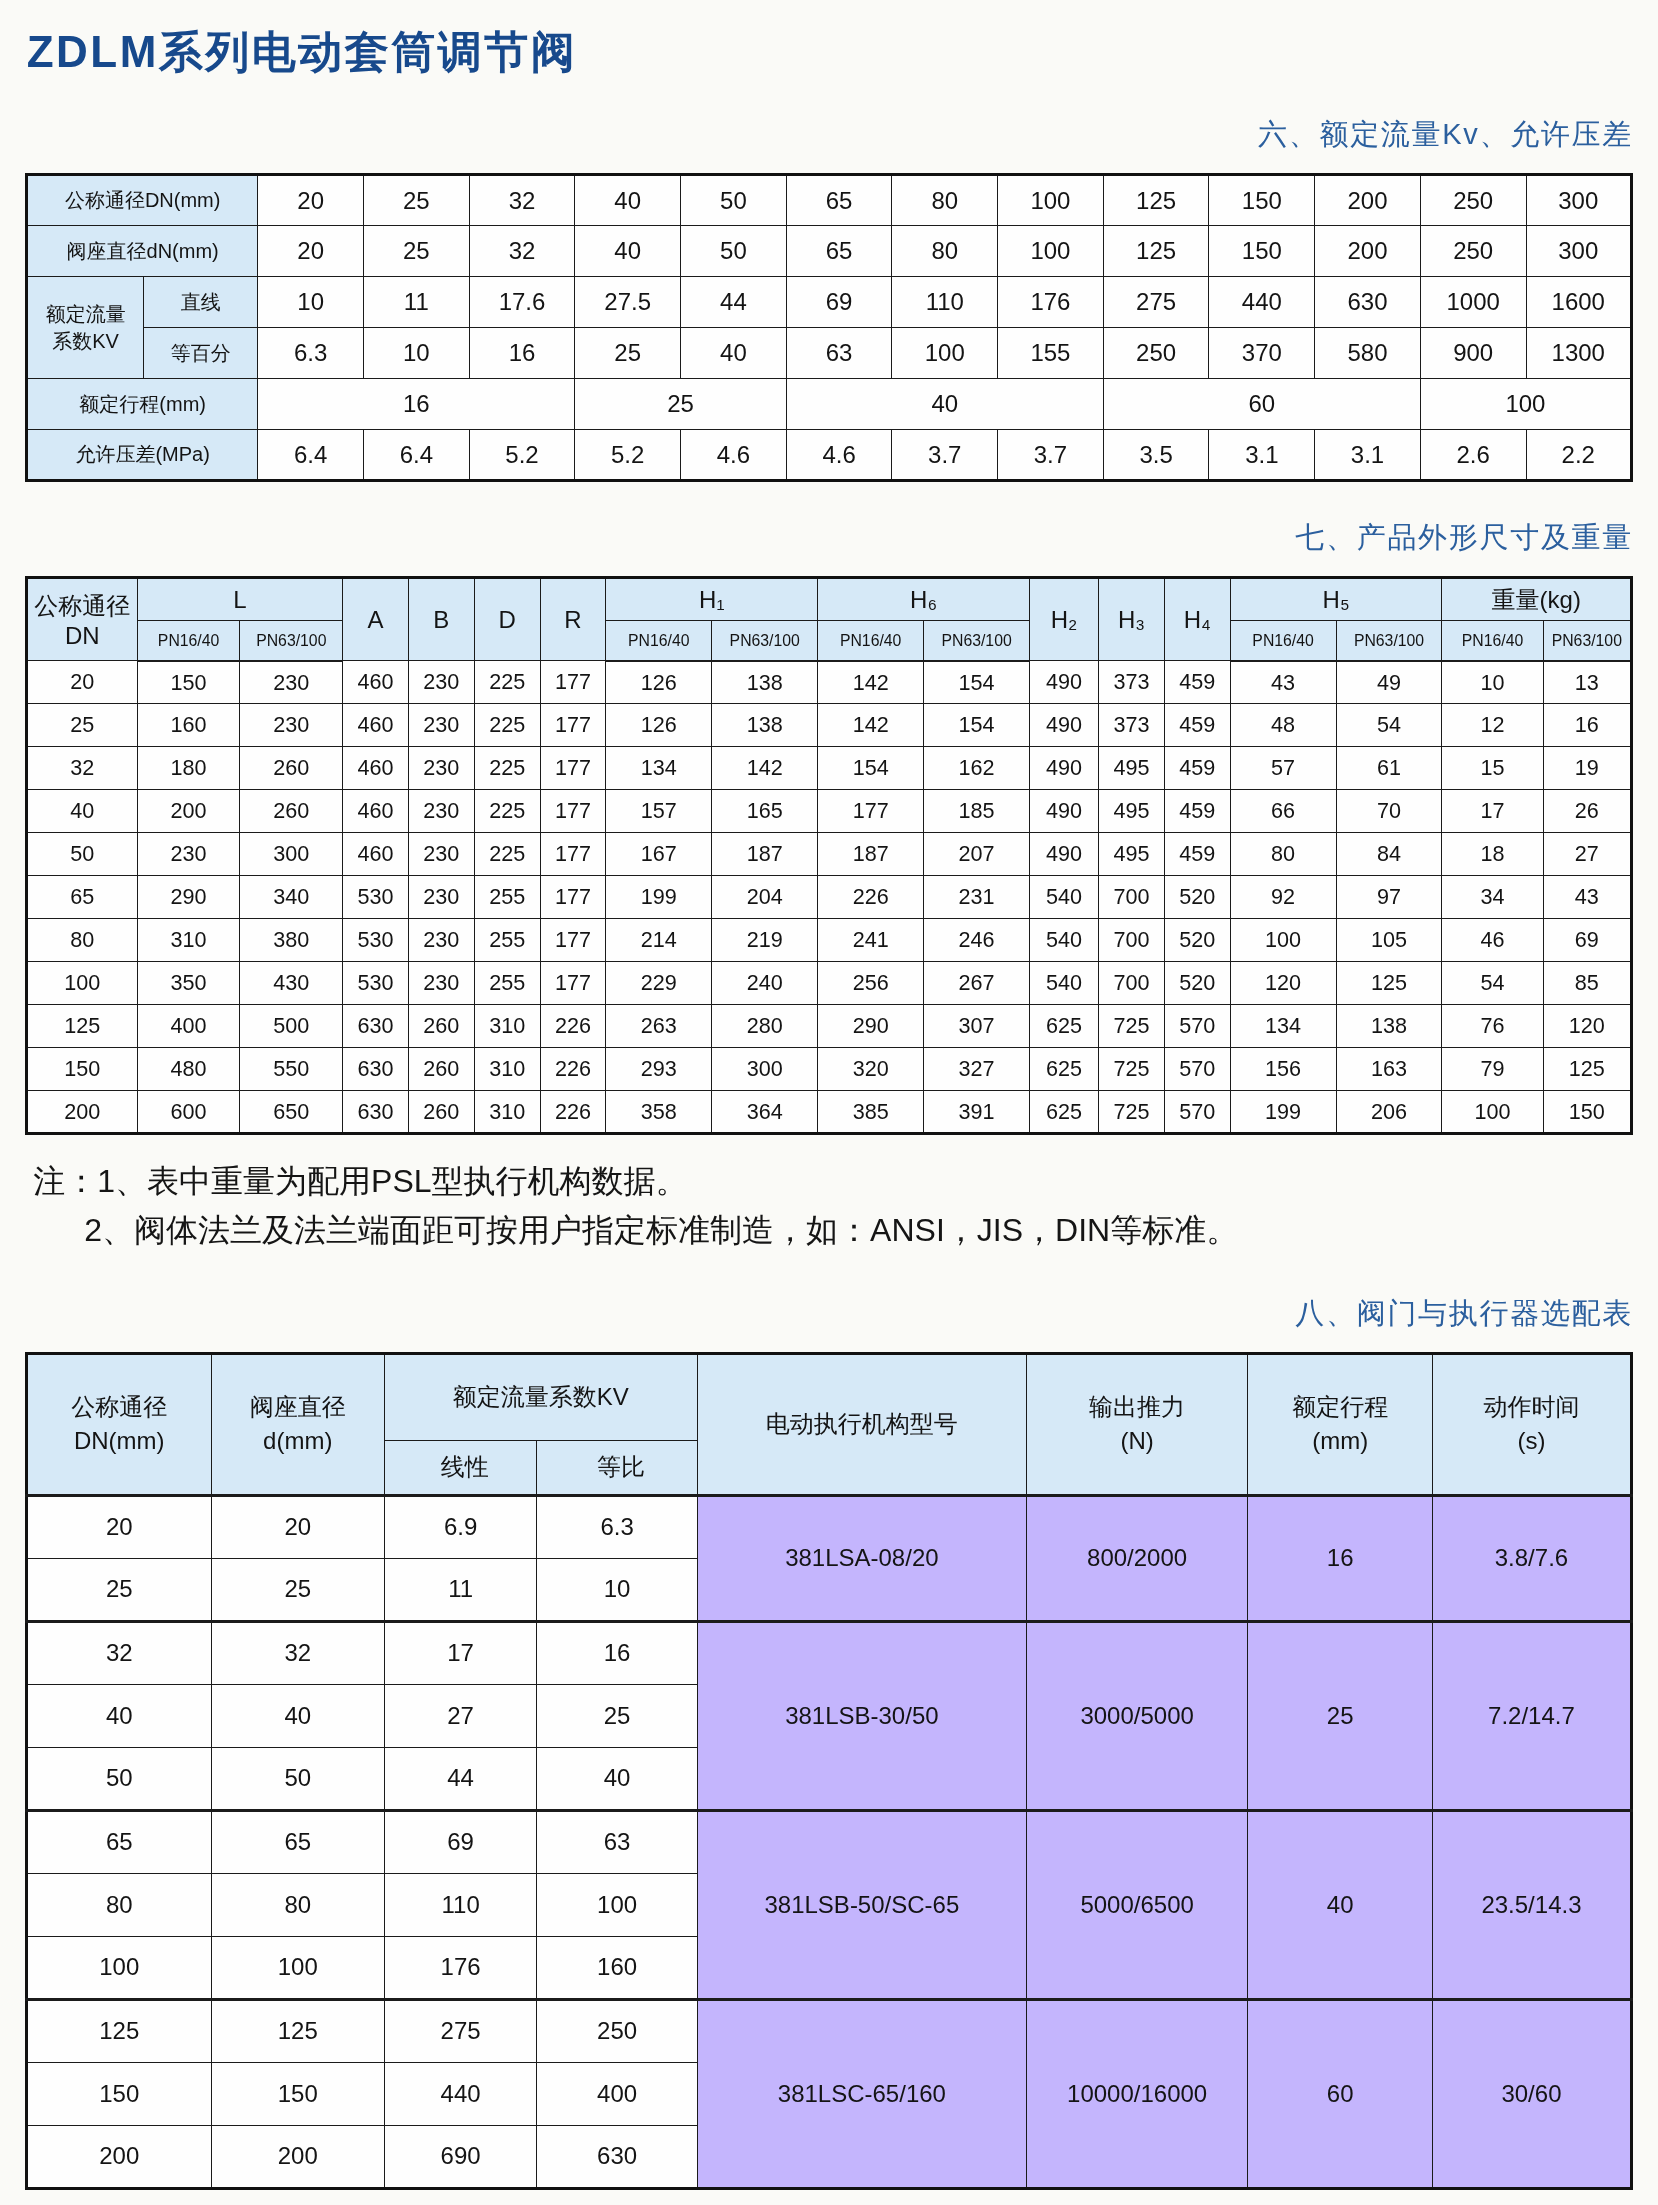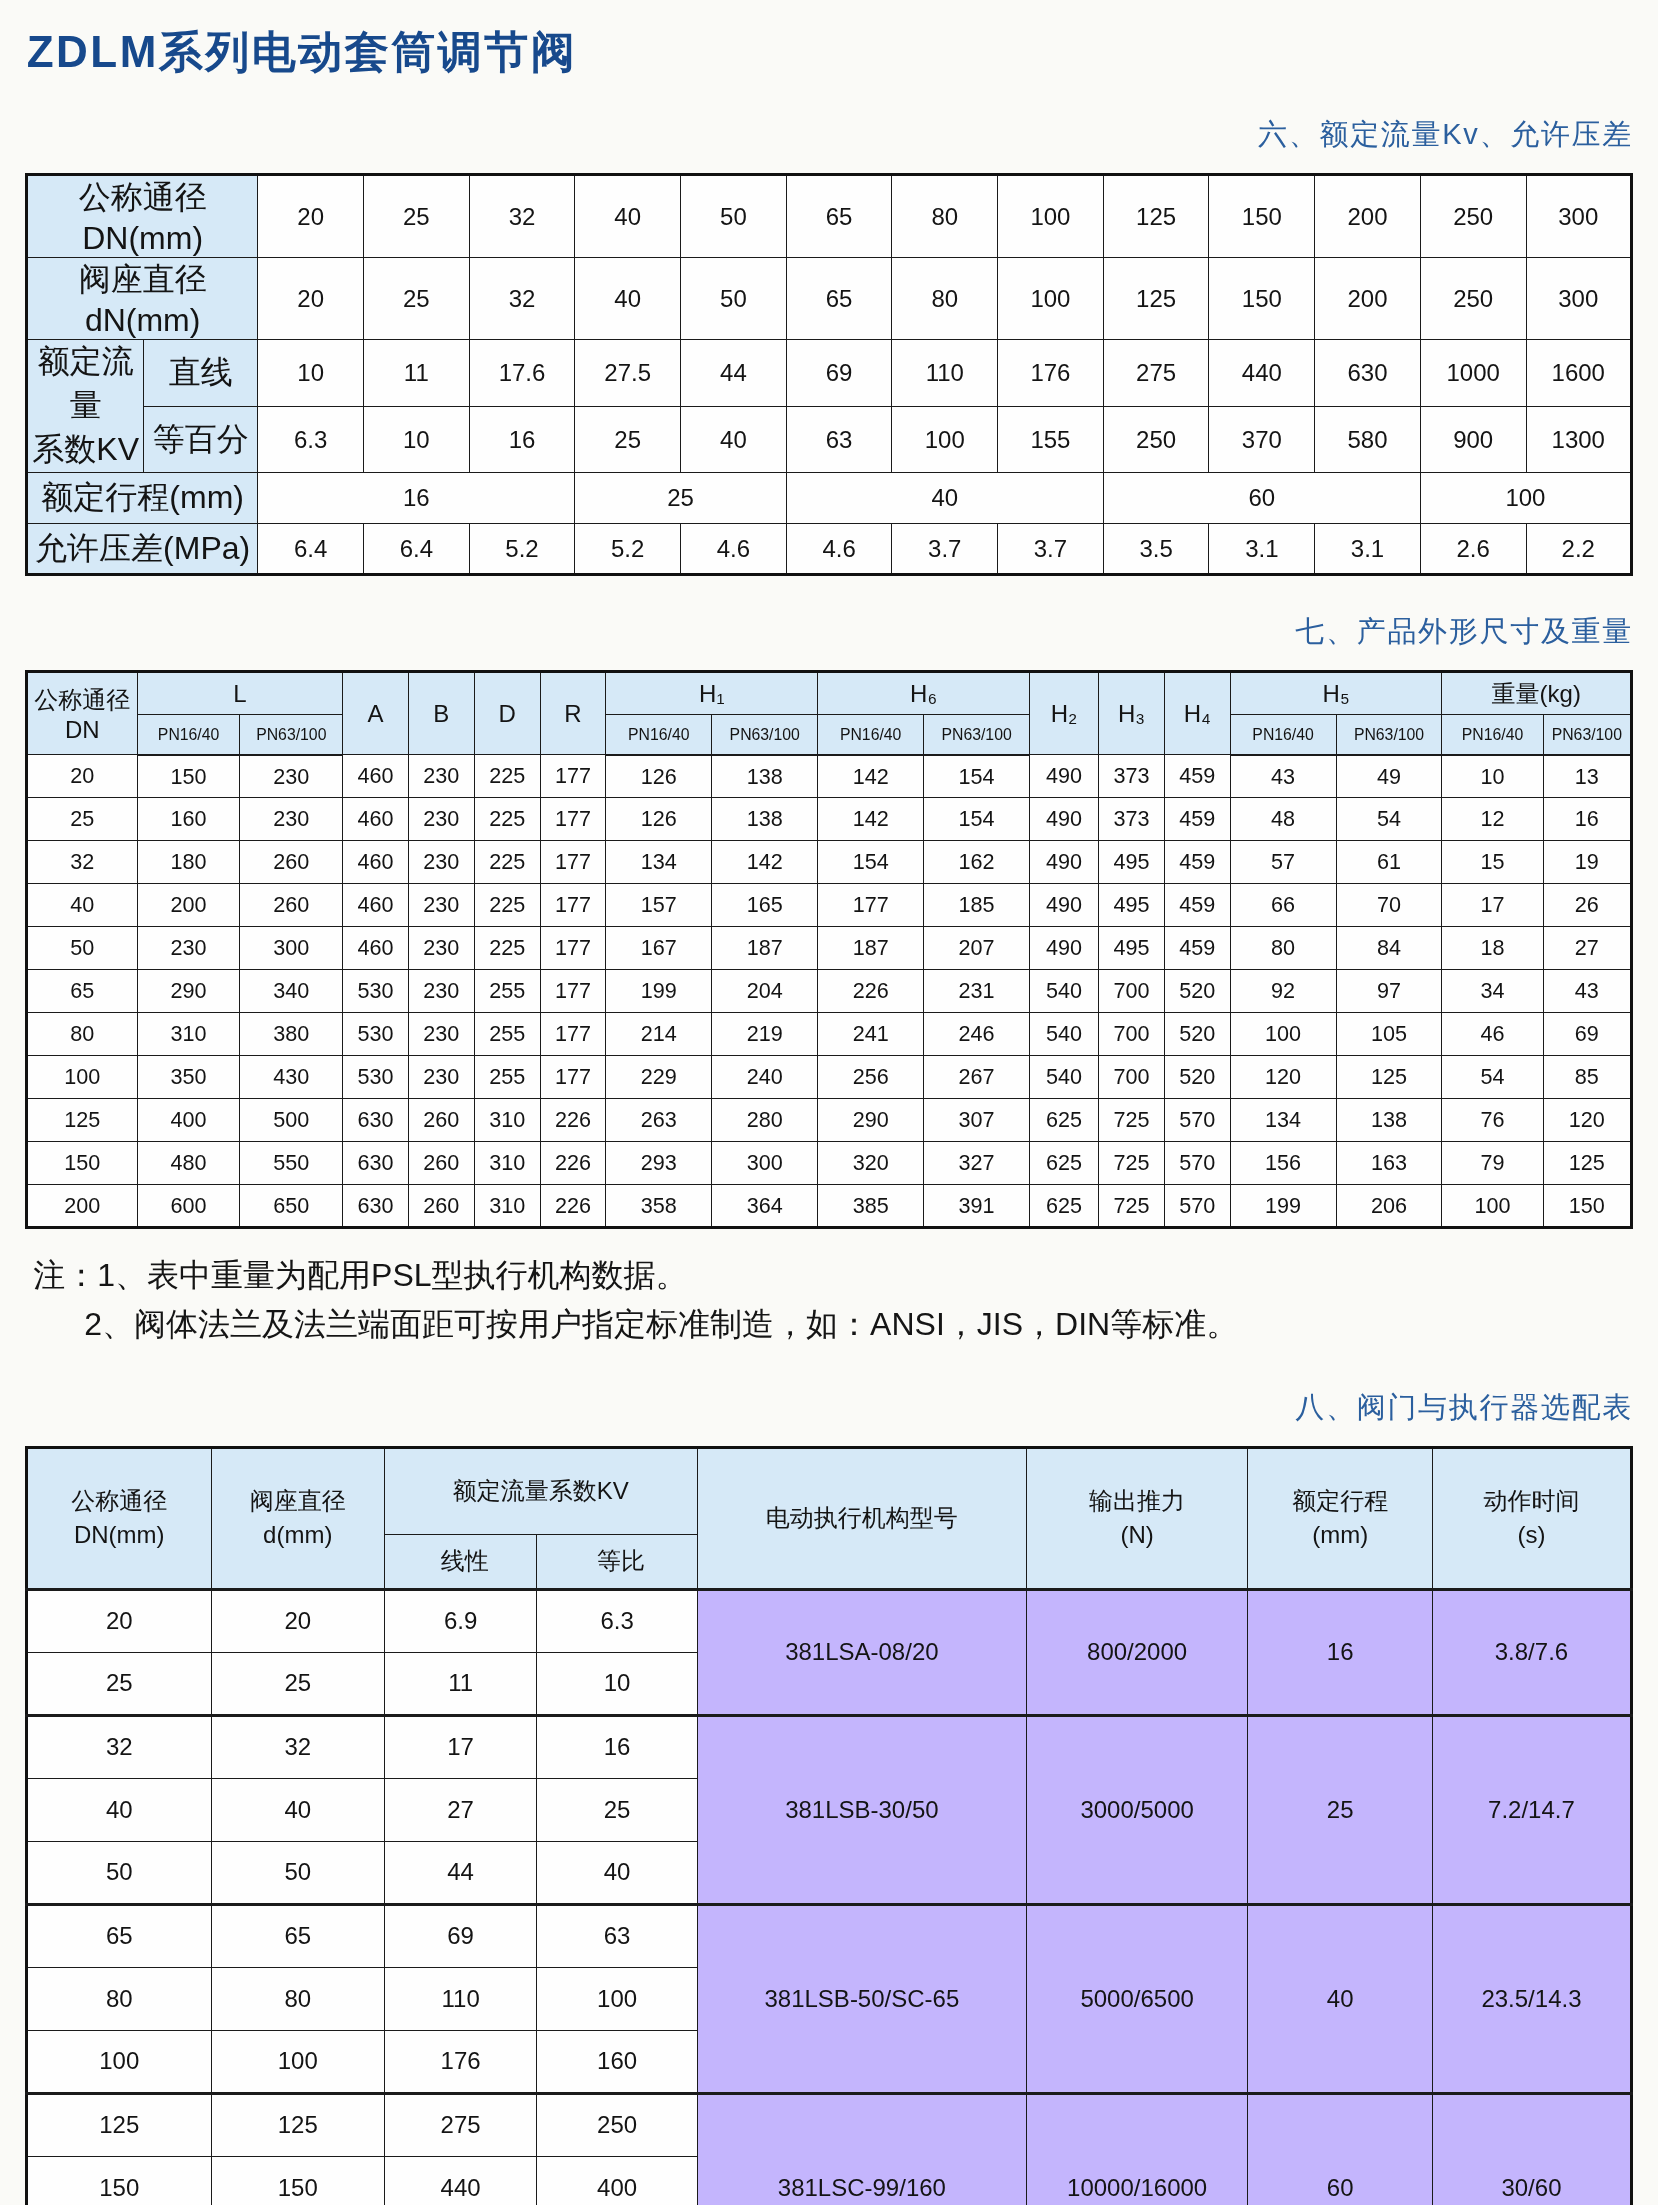--- a/index.html
+++ b/index.html
@@ -34,21 +34,21 @@
     vertical-align: middle;
     font-weight: 500;
     overflow: hidden;
   }
   table.outer { border: 3.3px solid #111; }
   .hcell { background: #d6e9f7; }
 
   
   .t6 { margin-bottom: 36px; }
   .t6 td { height: 51px; font-size: 24px; }
-  .t6 td.hcell { font-size: 32px; }
+  .t6 td.hcell { font-size: 20px; }
 
   
   .t7 { margin-bottom: 21.6px; }
   .t7 th { background: #d6e9f7; font-weight: 500; }
   .t7 .letter { font-size: 24px; height: 43px; }
   .t7 .pn { font-size: 15.8px; height: 40px; }
   .t7 td { height: 43px; font-size: 21.6px; }
   .t7 thead tr:last-child th { border-bottom-width: 2.5px; }
 
   .notes { font-size: 32px; line-height: 1.55; margin: 11.6px 0 38px 8.3px; color: #151515; }
@@ -572,21 +572,21 @@
           <td>100</td>
           <td>100</td>
           <td>176</td>
           <td>160</td>
         </tr>
         <tr class="group-start">
           <td>125</td>
           <td>125</td>
           <td>275</td>
           <td>250</td>
-          <td class="merged" rowspan="3">381LSC-99/160</td>
+          <td class="merged" rowspan="3">381LSC-65/160</td>
           <td class="merged" rowspan="3">10000/16000</td>
           <td class="merged" rowspan="3">60</td>
           <td class="merged" rowspan="3">30/60</td>
         </tr>
         <tr>
           <td>150</td>
           <td>150</td>
           <td>440</td>
           <td>400</td>
         </tr>

